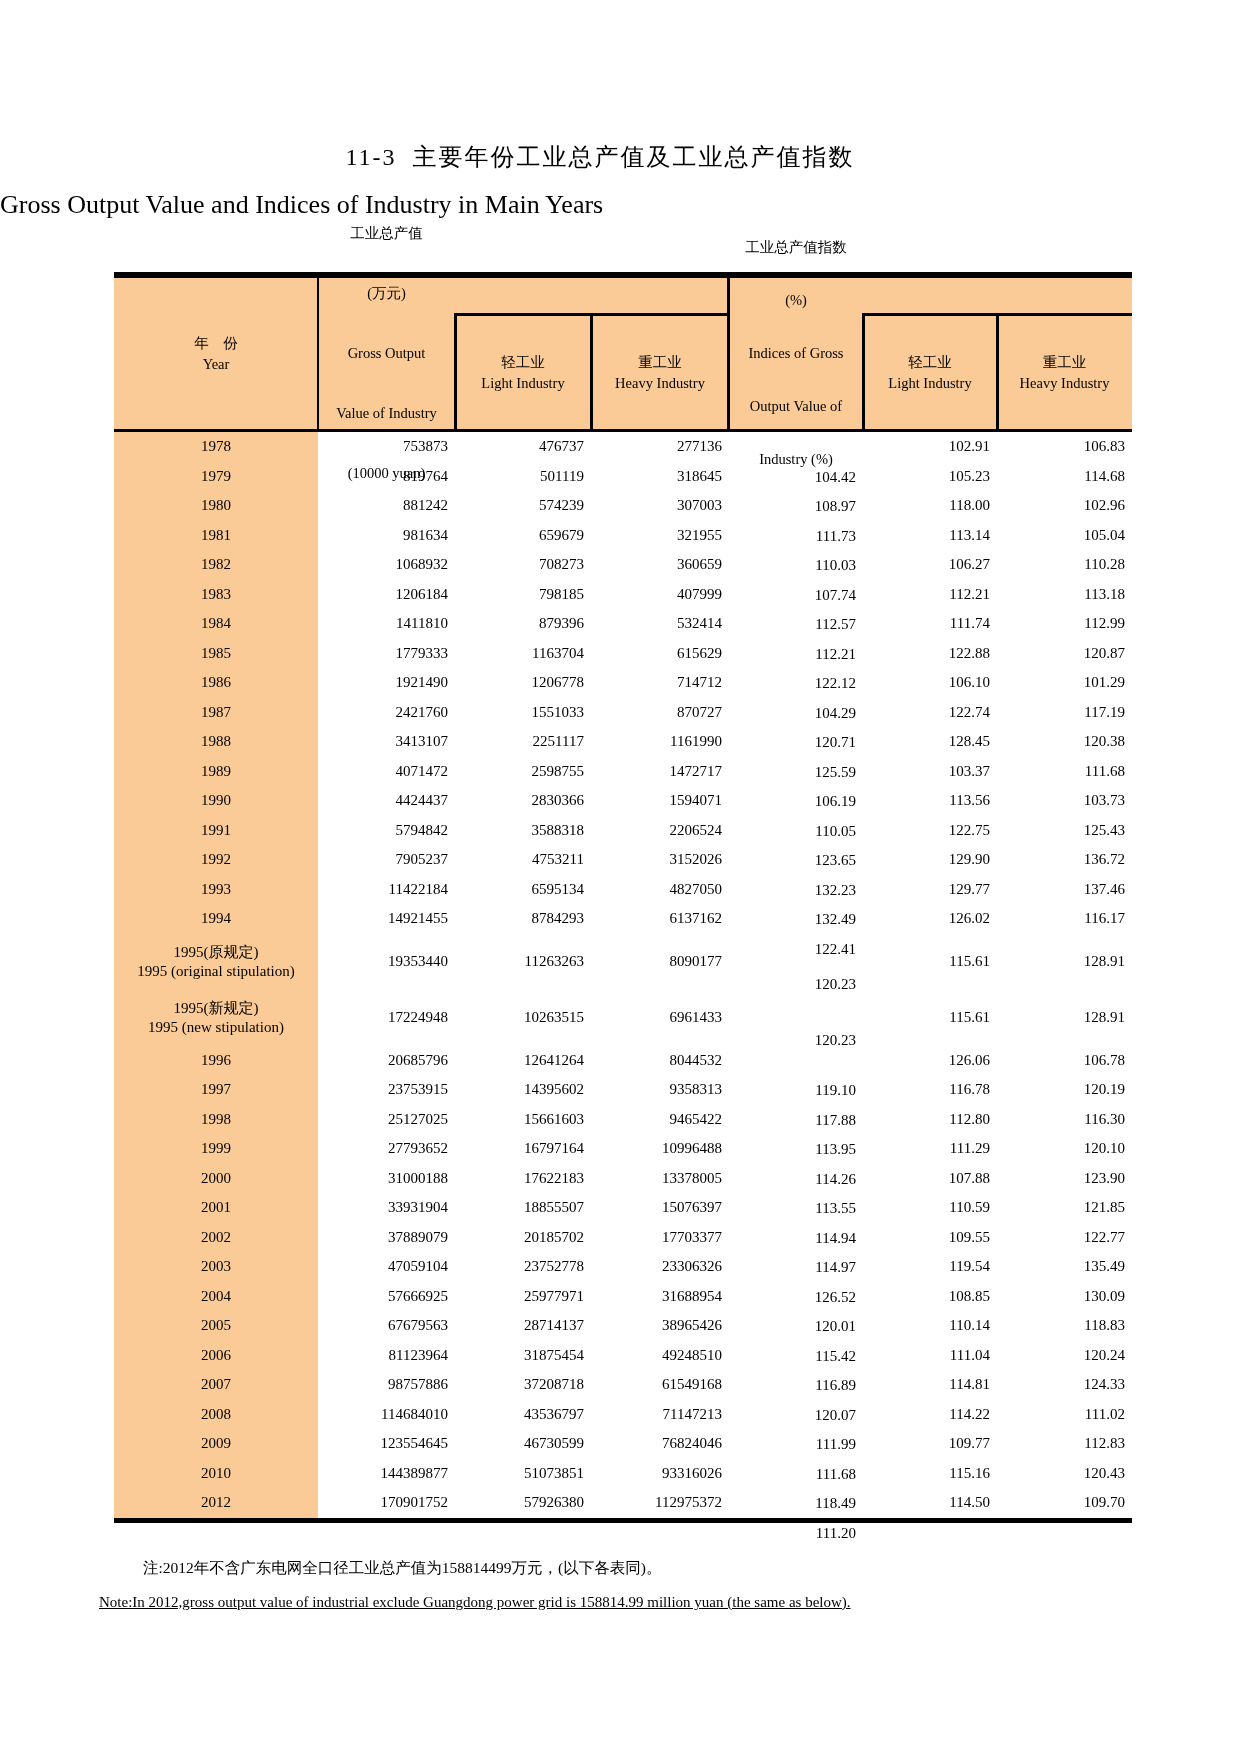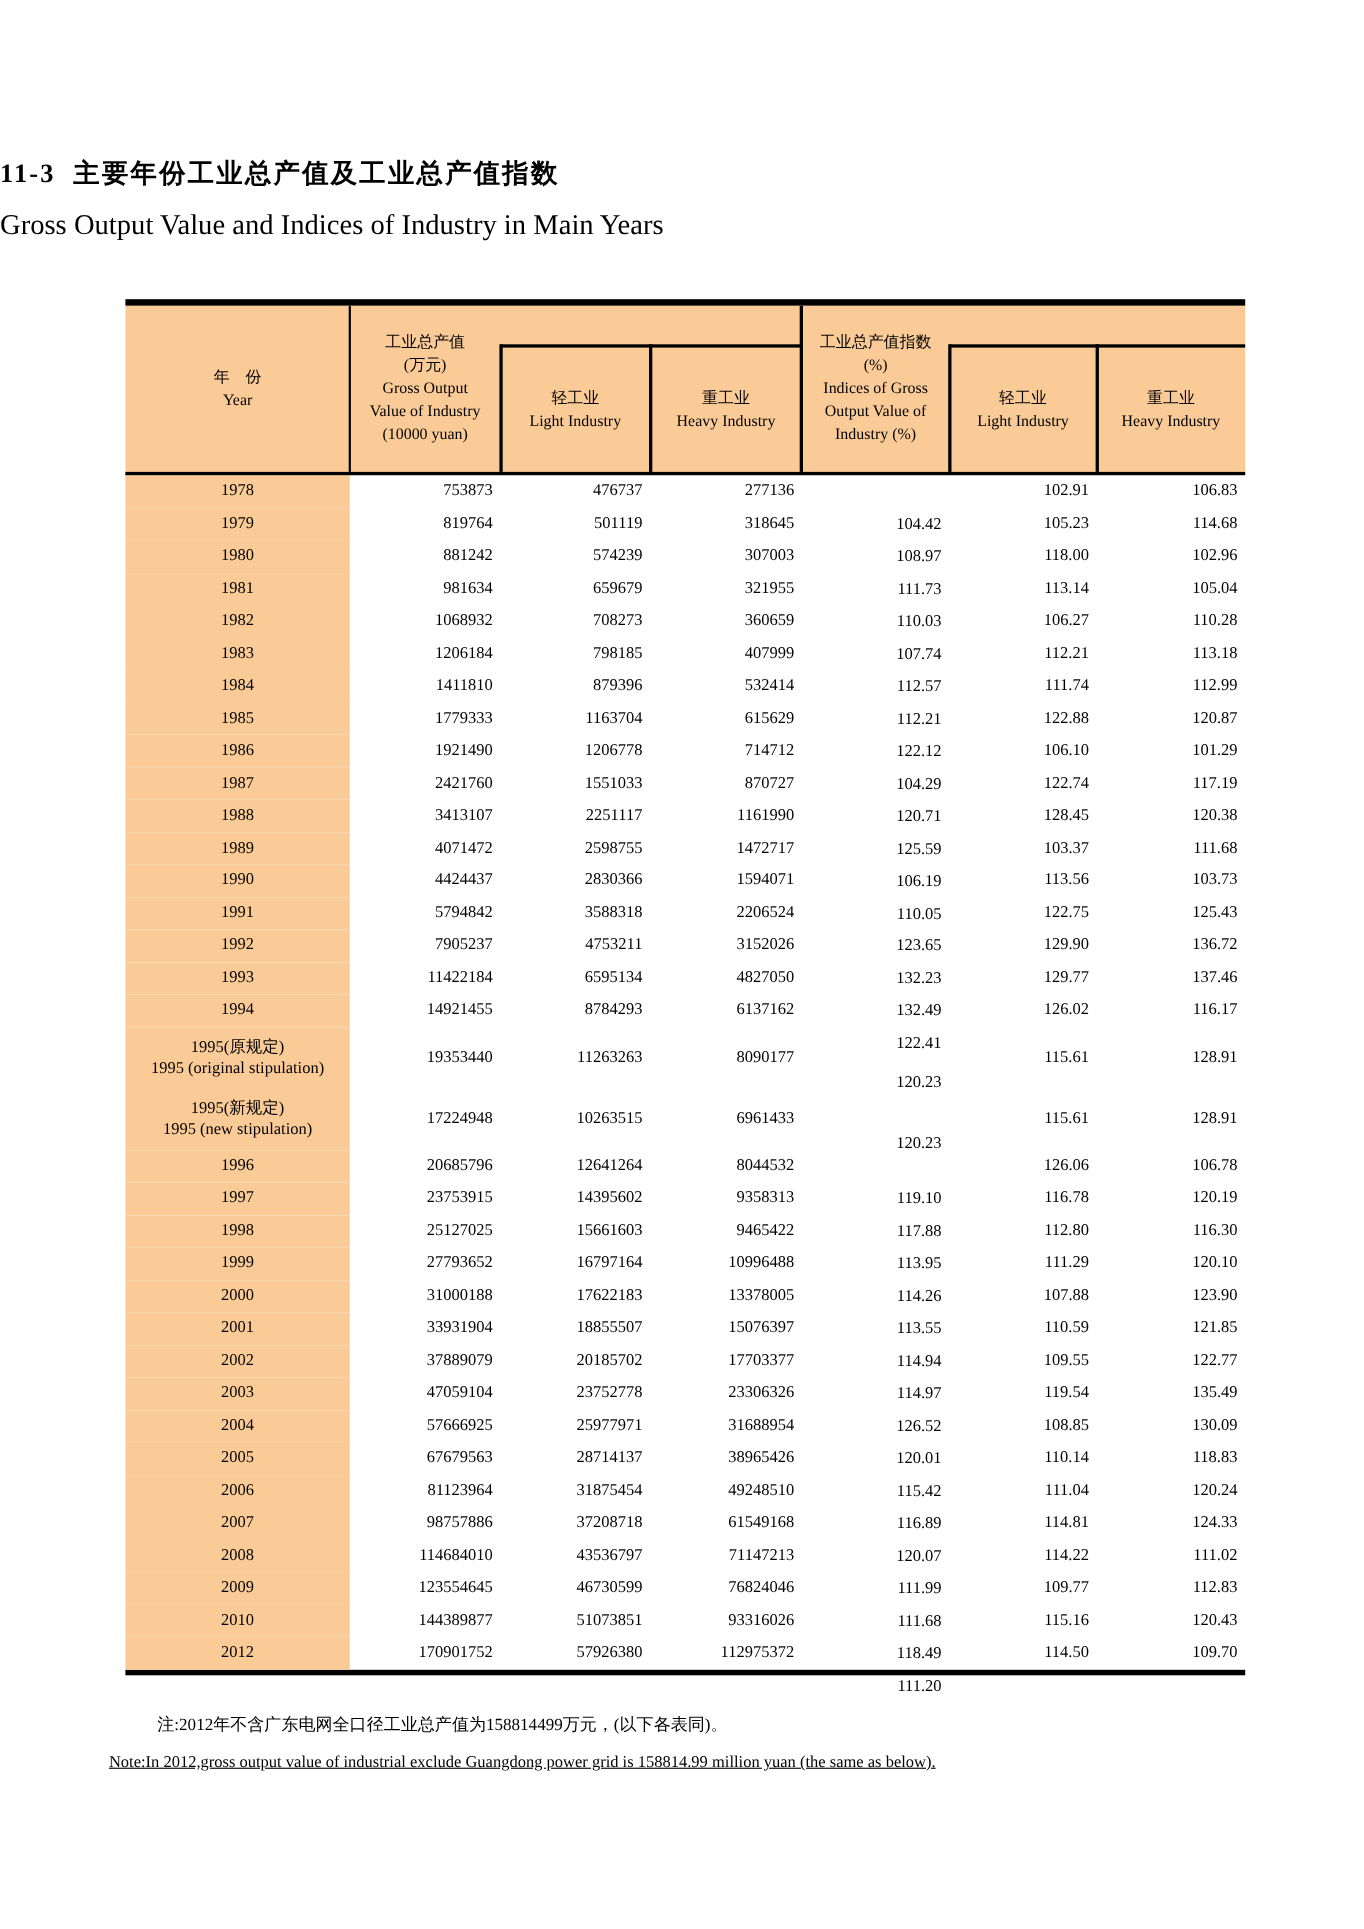--- a/index.html
+++ b/index.html
@@ -5,44 +5,44 @@
   html,body { margin:0; padding:0; }
   body {
     width:1240px; height:1754px; background:#ffffff;
     font-family:"Liberation Serif","DejaVu Serif",serif;
     color:#000;
   }
   .page { position:relative; width:1240px; height:1754px; overflow:hidden; }
 
   .title-cn {
     position:absolute; top:141px; left:0; width:1200px;
-    font-size:24px; letter-spacing:2px; white-space:pre;font-weight:bold;
+    text-align:center; font-size:24px; letter-spacing:2px; white-space:pre;
   }
   .title-en {
     position:absolute; top:190px; left:0; width:1240px;
     font-size:26px;
   }
 
   .tablewrap { position:absolute; left:114px; top:272px; width:1018px; }
   .topbar { height:6px; background:#000; }
 
   .thead {
     position:relative; height:151px; background:#FACB97;
     border-bottom:3px solid #000; font-size:14.5px; line-height:21px;
   }
   .hline { position:absolute; background:#000; }
   .hblock {
     position:absolute; display:flex; flex-direction:column;
     justify-content:center; text-align:center;
   }
   .hb-year   { left:0;   top:0;    width:204px; height:151px; }
-  .hb-gross  { left:204px; top:0;  width:137px; height:151px; }
+  .hb-gross  { left:204px; top:0;  width:137px; height:151px;gap:39px; }
   .hb-light1 { left:341px; top:38px; width:136px; height:113px; }
   .hb-heavy1 { left:477px; top:38px; width:138px; height:113px; }
-  .hb-index  { left:615px; top:0;  width:134px; height:151px; }
+  .hb-index  { left:615px; top:0;  width:134px; height:151px;gap:32px; }
   .hb-light2 { left:749px; top:38px; width:134px; height:113px; }
   .hb-heavy2 { left:883px; top:38px; width:135px; height:113px; }
 
   .tbody { border-bottom:5px solid #000; font-size:15px; }
   .row  { display:flex; height:29.5px; }
   .row.tall { height:56px; }
   .cell { box-sizing:border-box; display:flex; align-items:center; }
   .cell.year {
     width:204px; background:#FACB97; flex-direction:column;
     justify-content:center; text-align:left; line-height:1.25;

